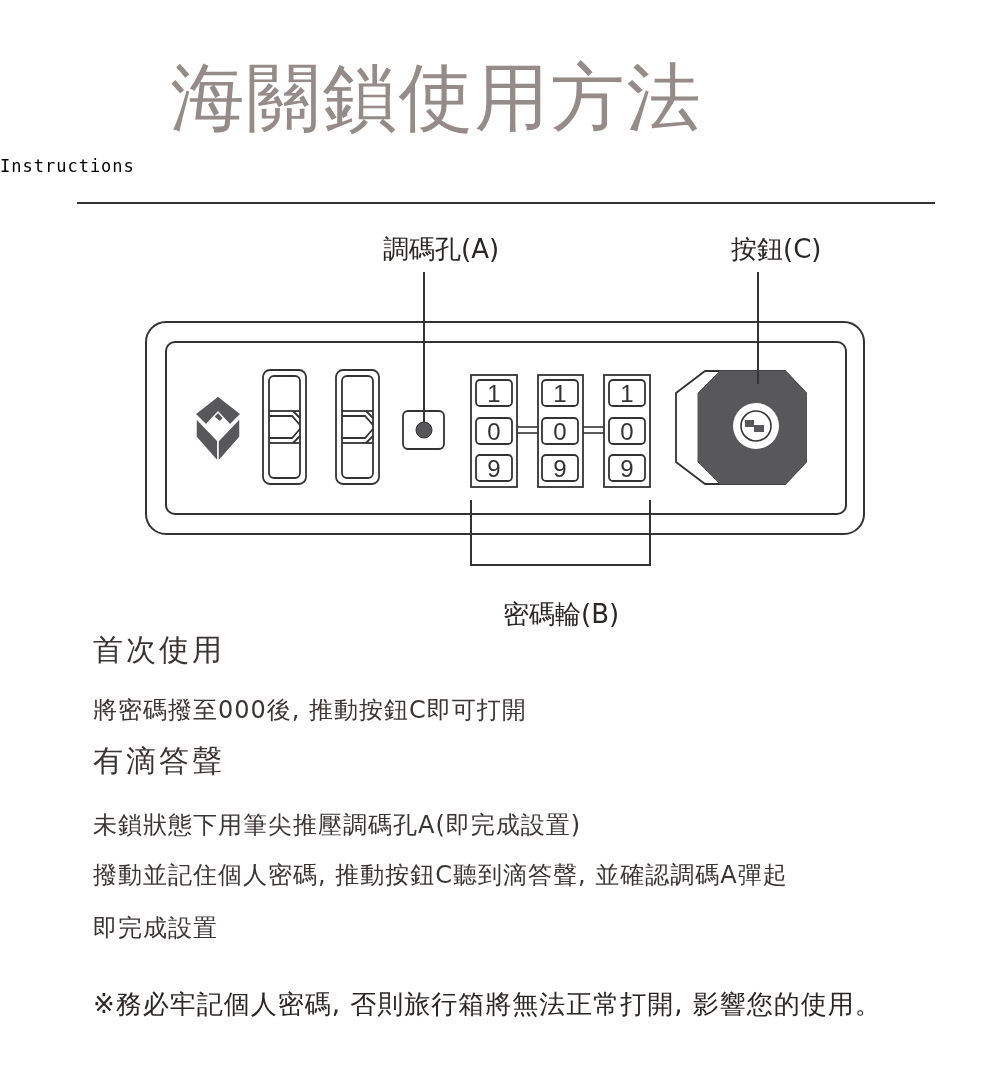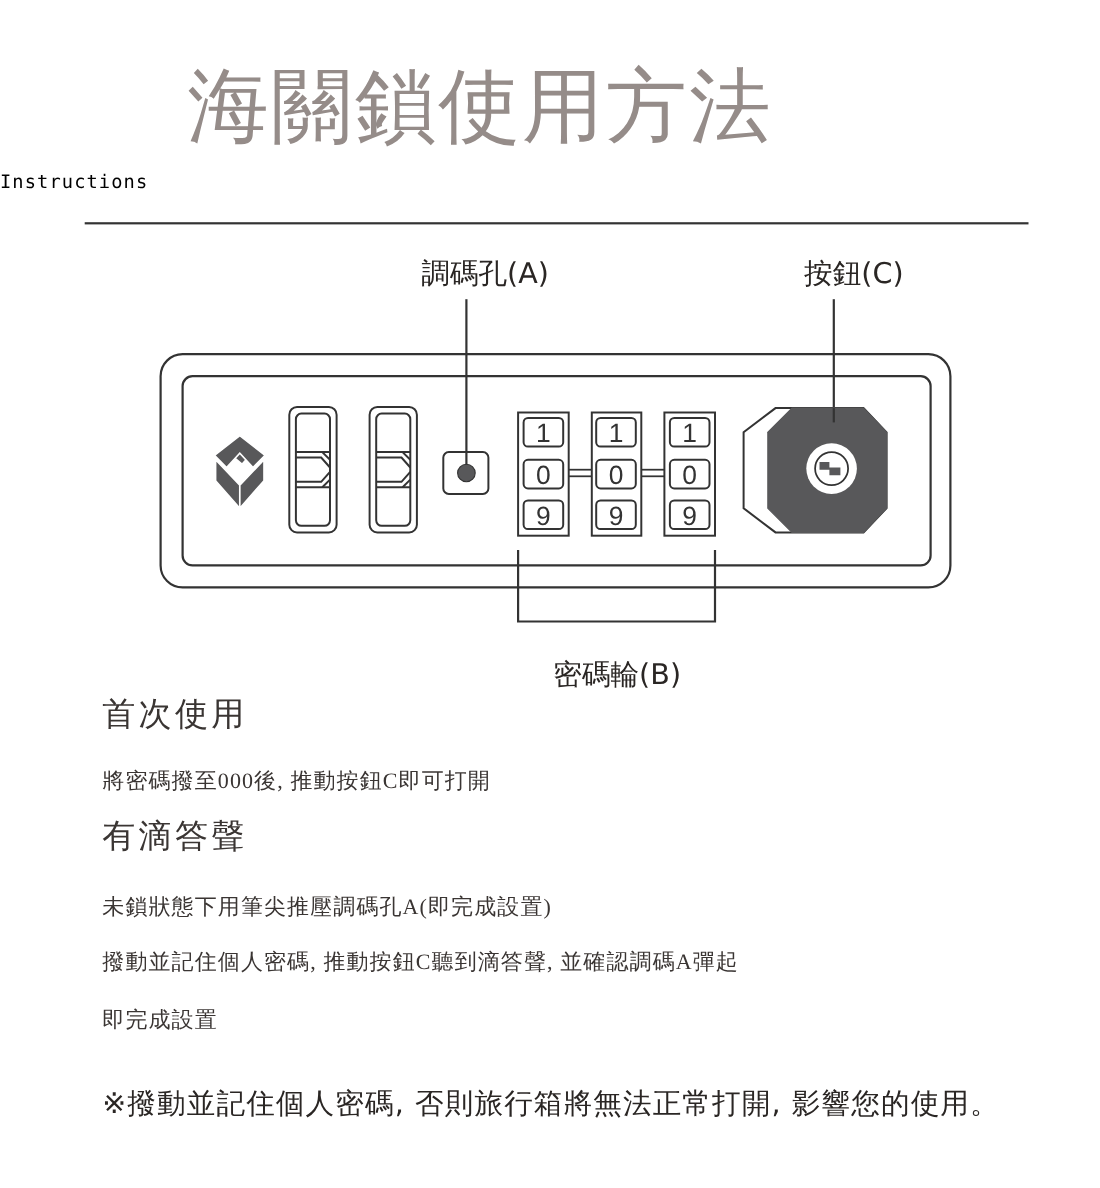--- a/index.html
+++ b/index.html
@@ -7,21 +7,21 @@
            font-family: "DejaVu Sans", "Liberation Sans", sans-serif; color: #3a3533; }
     .abs { position: absolute; }
     .title { left: 0; width: 873px; top: 52px; text-align: center; font-size: 74px;
              color: #958c89; letter-spacing: 2px; line-height: 90px; }
     .subtitle { left: 0; width: 904px; top: 156px; text-align: left; font-size: 17px;
                 font-family: "DejaVu Sans Mono", "Liberation Mono", monospace; color: #000000;
                 letter-spacing: 1px; }
     .divider { left: 77px; top: 202px; width: 858px; height: 2px; background: #333; }
     .callout { font-size: 26px; color: #2a2624; line-height: 30px; white-space: nowrap; }
     .h2 { left: 93px; font-size: 30px; color: #3a3533; letter-spacing: 3px; line-height: 36px; }
-    .p { left: 93px; font-size: 20px; color: #3a3533; letter-spacing: 1px; line-height: 26px; white-space: nowrap; font-family: Liberation Serif, serif; }
+    .p { left: 93px; font-size: 24px; color: #3a3533; letter-spacing: 1px; line-height: 26px; white-space: nowrap; }
     .note { left: 93px; font-size: 26px; color: #2a2624; letter-spacing: 1px; line-height: 32px; white-space: nowrap; }
     svg text { font-family: "Liberation Sans", "DejaVu Sans", sans-serif; }
   </style>
 </head>
 <body>
 
 <div class="abs title">海關鎖使用方法</div>
 <div class="abs subtitle">Instructions</div>
 <div class="abs divider"></div>
 
@@ -121,13 +121,13 @@
 </svg>
 
 <div class="abs h2" style="top:632px;">首次使用</div>
 <div class="abs p" style="top:697px;">將密碼撥至000後, 推動按鈕C即可打開</div>
 
 <div class="abs h2" style="top:743px;">有滴答聲</div>
 <div class="abs p" style="top:812px;">未鎖狀態下用筆尖推壓調碼孔A(即完成設置)</div>
 <div class="abs p" style="top:862px;">撥動並記住個人密碼, 推動按鈕C聽到滴答聲, 並確認調碼A彈起</div>
 <div class="abs p" style="top:915px;">即完成設置</div>
 
-<div class="abs note" style="top:988px;">※撥動並記住個人密碼, 否則旅行箱將無法正常打開, 影響您的使用。</div>
+<div class="abs note" style="top:988px;">※務必牢記個人密碼, 否則旅行箱將無法正常打開, 影響您的使用。</div>
 
 </body></html>

